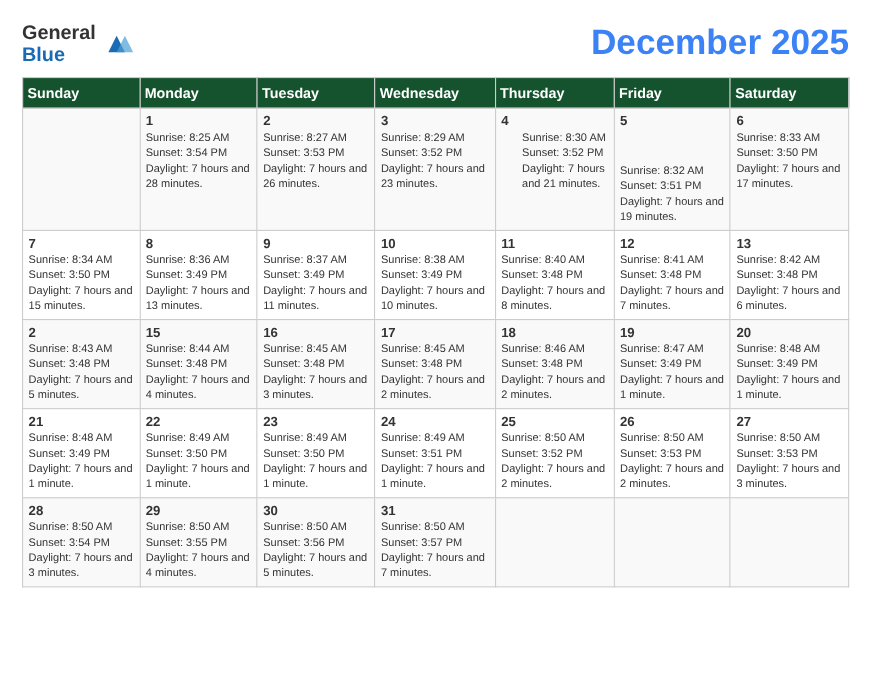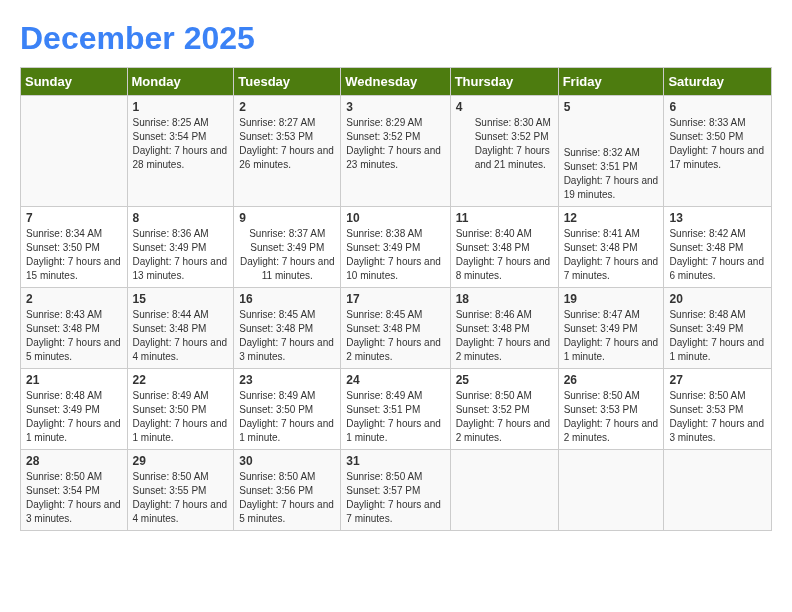--- a/index.html
+++ b/index.html
@@ -50,21 +50,21 @@
     }
     .location {
       font-size: 16px;
       color: #444;
     }
     table {
       width: 100%;
       border-collapse: collapse;
     }
     thead tr th {
-      background-color: #4d7c0f;
+      background-color: #14532d;
       color: #fff;
       font-size: 13px;
       font-weight: bold;
       padding: 6px 4px;
       text-align: left;
       border: 1px solid #ccc;
     }
     tbody tr td {
       vertical-align: top;
       padding: 4px 5px;
@@ -89,20 +89,30 @@
     .cell-content {
       font-size: 10px;
       line-height: 1.4;
       color: #333;
     }
   </style>
 </head>
 <body>
 
 <div class="header">
+  <div class="logo">
+    <div class="logo-text">
+      <span class="logo-general">General</span>
+      <span class="logo-blue">Blue</span>
+    </div>
+    <svg class="logo-icon" viewBox="0 0 40 40">
+      <polygon points="10,30 20,10 30,30" fill="#1a6bb5"></polygon>
+      <polygon points="20,30 30,10 40,30" fill="#4a9fd4" opacity="0.7"></polygon>
+    </svg>
+  </div>
   <div class="title-block">
     <div class="month-title">December 2025</div>
   </div>
 </div>
 
 <table>
   <thead>
     <tr>
     <th>Sunday</th>
         <th>Monday</th>
@@ -161,21 +171,21 @@
 Daylight: 7 hours and 15 minutes.</div>
         </td>
         <td>
           <span class="day-num">8</span>
           <div class="cell-content" style="white-space: pre-line;">Sunrise: 8:36 AM
 Sunset: 3:49 PM
 Daylight: 7 hours and 13 minutes.</div>
         </td>
         <td>
           <span class="day-num">9</span>
-          <div class="cell-content" style="white-space: pre-line; text-align: center;">Sunrise: 8:37 AM
+          <div class="cell-content" style="white-space: pre-line;">Sunrise: 8:37 AM
 Sunset: 3:49 PM
 Daylight: 7 hours and 11 minutes.</div>
         </td>
         <td>
           <span class="day-num">10</span>
           <div class="cell-content" style="white-space: pre-line;">Sunrise: 8:38 AM
 Sunset: 3:49 PM
 Daylight: 7 hours and 10 minutes.</div>
         </td>
         <td>

